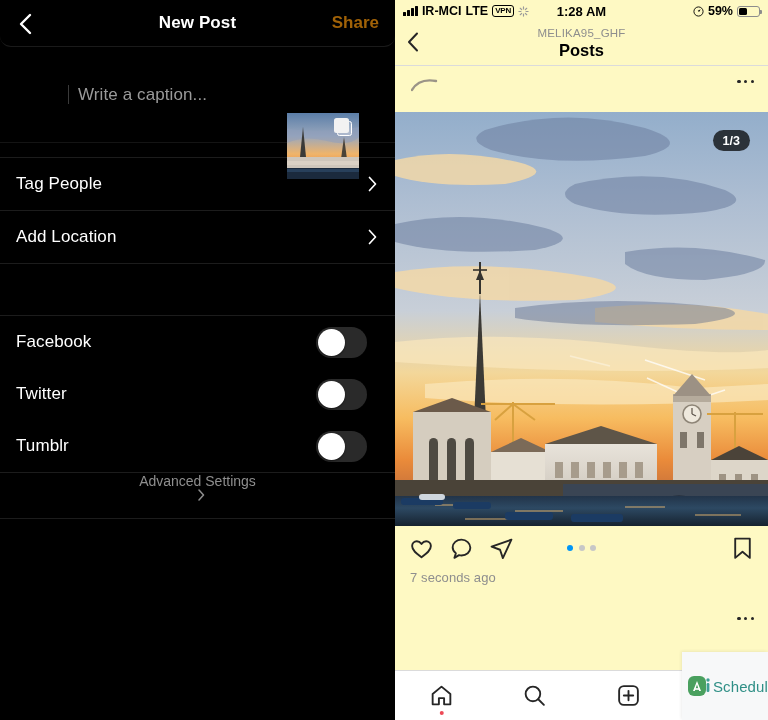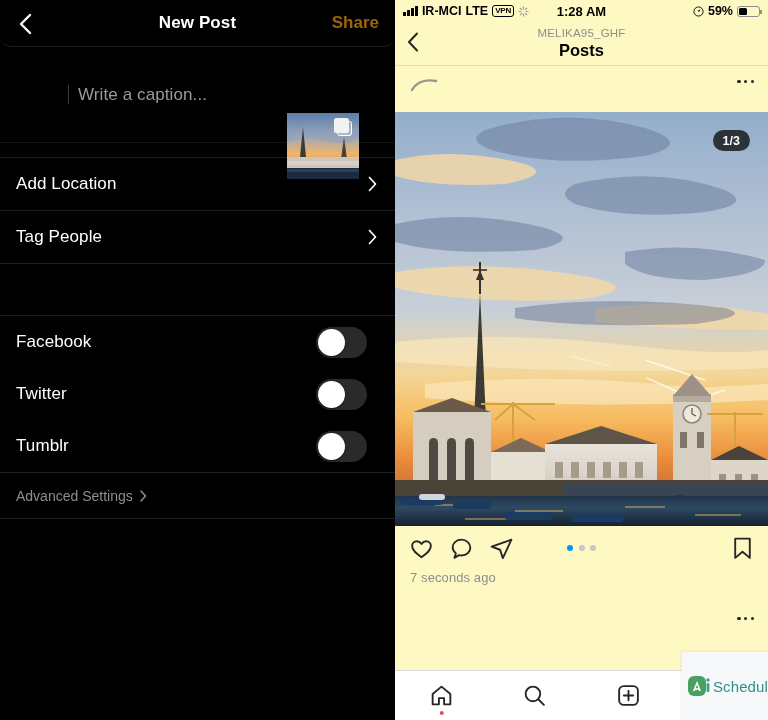--- a/index.html
+++ b/index.html
@@ -62,21 +62,21 @@
   .switch {
     position:relative; width:51px; height:31px; border-radius:16px;
     background:#2a2a2a; cursor:pointer; margin-right:12px;
   }
   .switch .knob {
     position:absolute; left:2px; top:2px; width:27px; height:27px;
     border-radius:50%; background:#fff; box-shadow:0 1px 2px rgba(0,0,0,.5);
   }
   .adv-row {
     height:46px; display:flex; align-items:center; padding:0 16px;
-    border-top:1px solid #1c1c1c; cursor:pointer;
+    border-top:1px solid #1c1c1c; cursor:pointer;flex-direction:column;
   }
   .adv-row .lbl { font-size:14px; color:#8e8e8e; }
   .adv-row .ch { margin-left:7px; }
   .bottom-fill { background:#000; flex:1; border-top:1px solid #1c1c1c; }
 
   
   .right-panel {
     position:relative; width:373px; height:720px; background:#fef9c3; color:#000;
     flex:0 0 373px; overflow:hidden;
   }
@@ -193,27 +193,27 @@
           <div class="b1"></div>
             <div class="b2"></div>
         </div>
       </div>
     </div>
 
     <div class="spacer-gap"></div>
 
     <div class="list-group">
       <div class="list-item">
-        <span class="lbl">Add Location</span>
+        <span class="lbl">Tag People</span>
         <svg class="chev-r" width="9" height="16" viewBox="0 0 9 16">
           <polyline points="1.5,1.5 7.5,8 1.5,14.5" fill="none" stroke="#fff" stroke-width="1.7" stroke-linecap="round" stroke-linejoin="round"></polyline>
         </svg>
       </div>
       <div class="list-item">
-        <span class="lbl">Tag People</span>
+        <span class="lbl">Add Location</span>
         <svg class="chev-r" width="9" height="16" viewBox="0 0 9 16">
           <polyline points="1.5,1.5 7.5,8 1.5,14.5" fill="none" stroke="#fff" stroke-width="1.7" stroke-linecap="round" stroke-linejoin="round"></polyline>
         </svg>
       </div>
     </div>
 
     <div class="blank-block"></div>
 
     <div>
       <div class="toggle-row">

